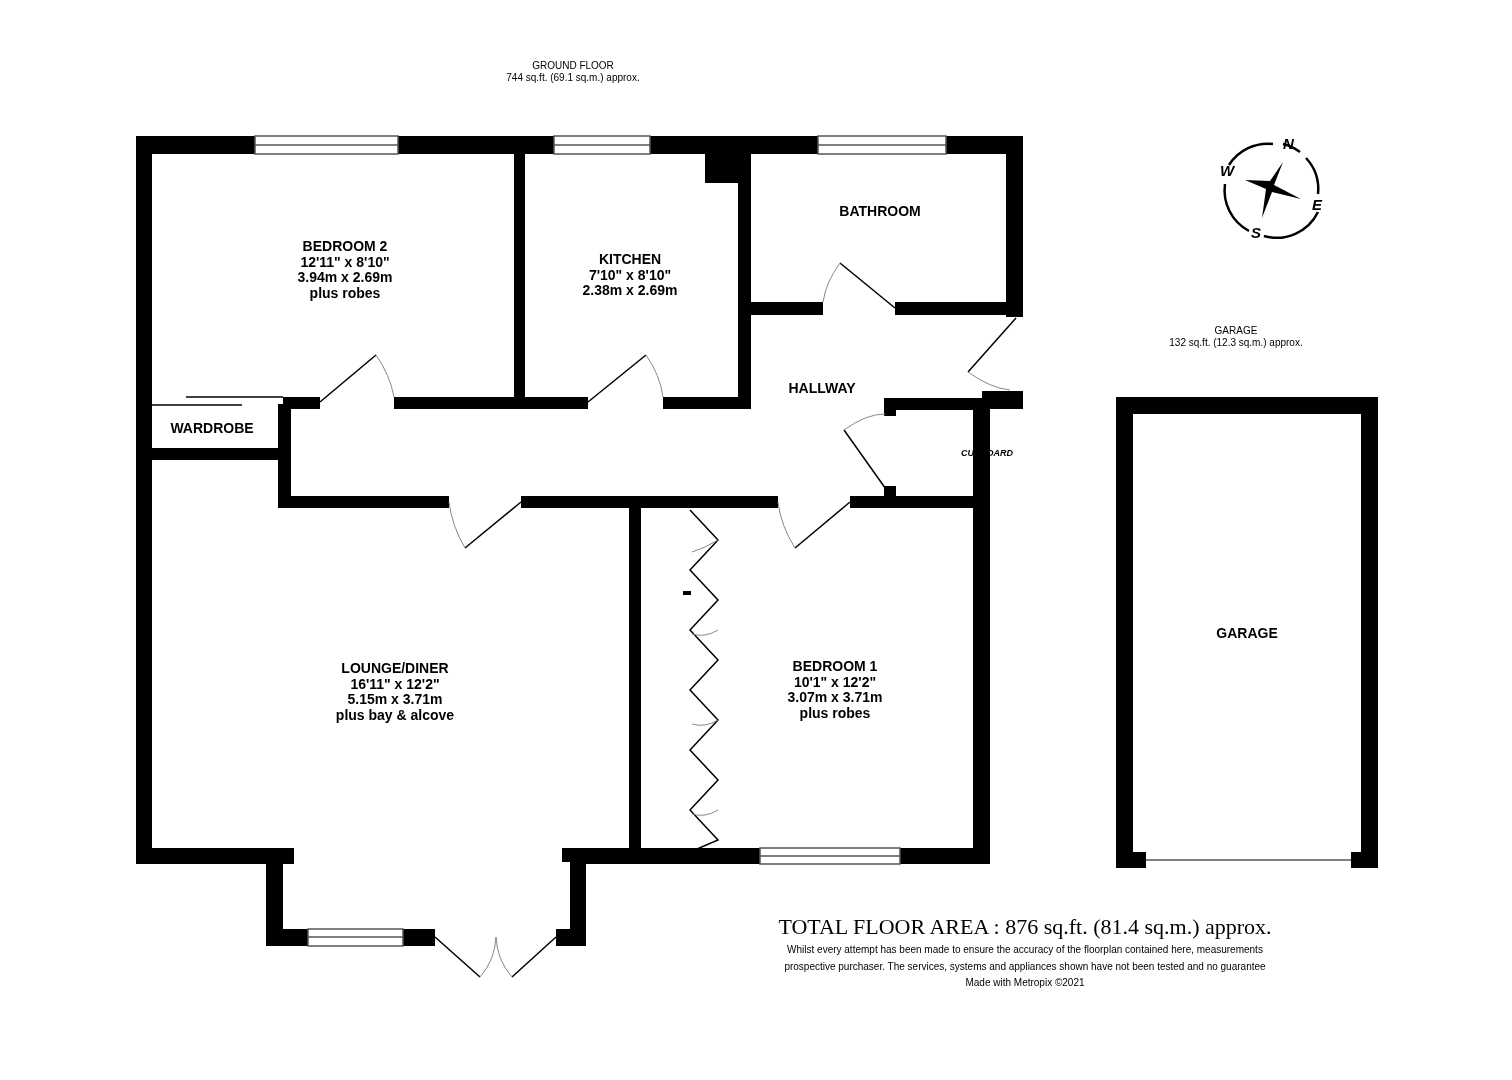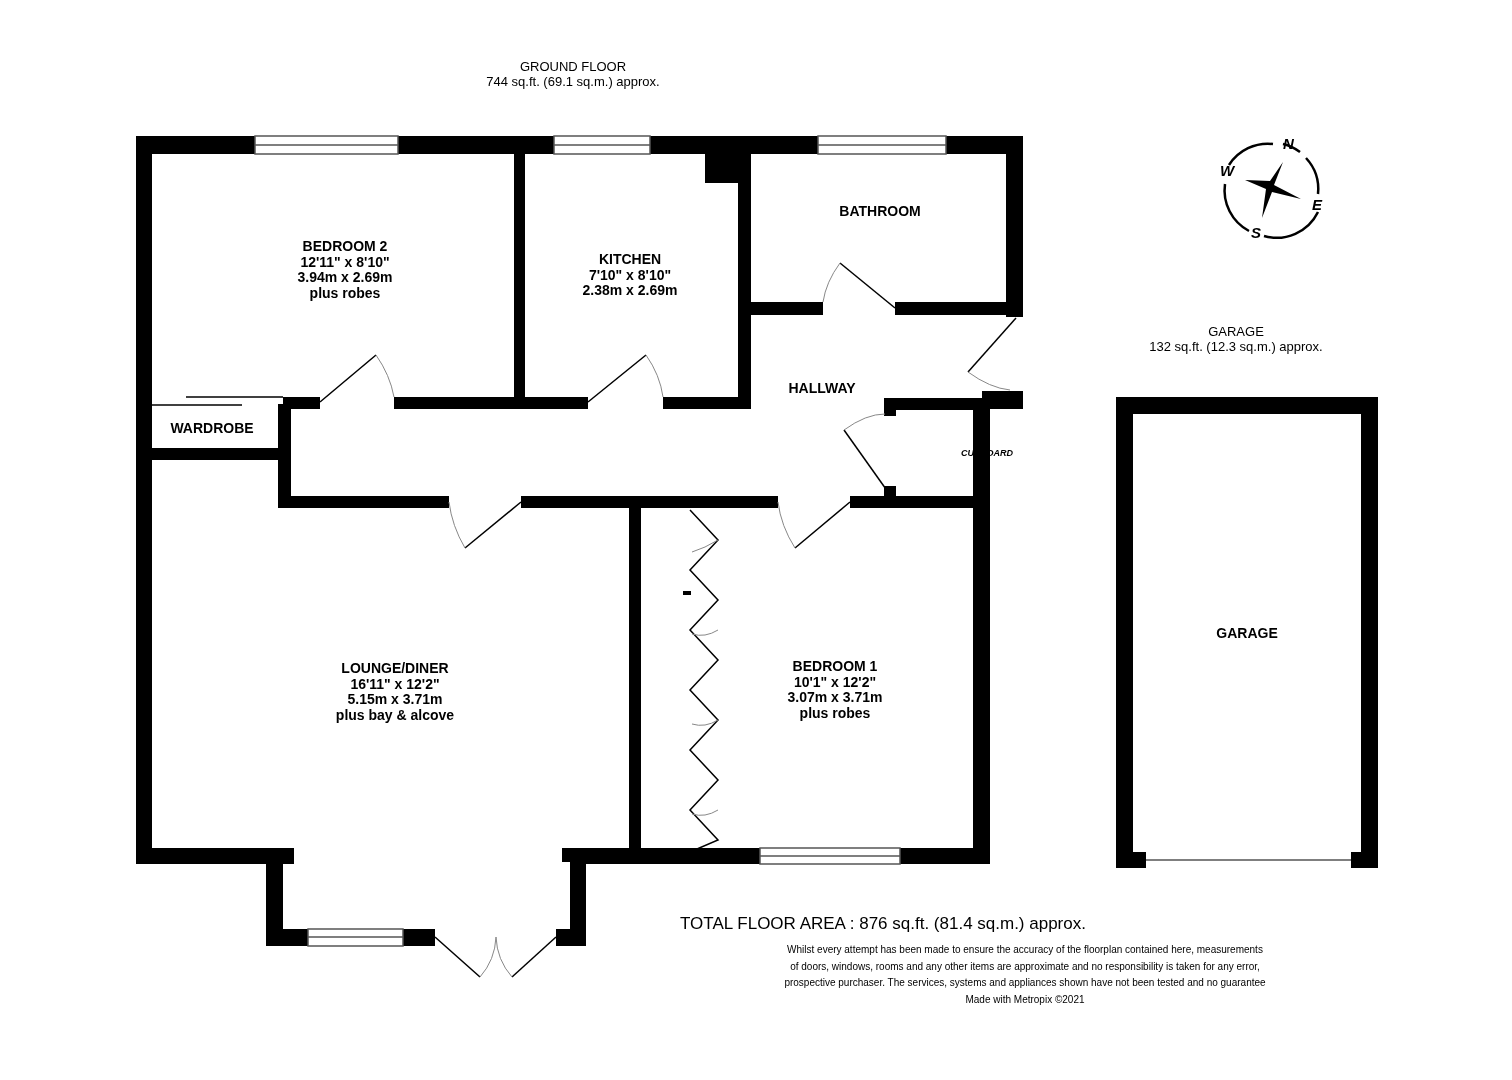--- a/index.html
+++ b/index.html
@@ -1,24 +1,24 @@
 <!DOCTYPE html>
 <html><head>
 <meta charset="utf-8">
 <style>
   html, body { margin: 0; padding: 0; background: #ffffff; }
   body { width: 1512px; height: 1080px; position: relative; overflow: hidden; font-family: "Liberation Sans", sans-serif; color: #000; }
   svg.plan { position: absolute; left: 0; top: 0; }
   .lbl { position: absolute; text-align: center; font-family: "Liberation Sans", sans-serif; line-height: 1.12; }
   .room { font-weight: bold; font-size: 14px; }
   .room .line { display: block; white-space: nowrap; }
-  .floor-caption { font-size: 13px; line-height: 1.15; }
+  .floor-caption { font-size: 10px; line-height: 1.15; }
   .floor-caption .line { display: block; white-space: nowrap; }
   .small { font-size: 9px; font-weight: bold; }
-  .total { position: absolute; left: 680px; top: 914px; width: 690px; text-align: left; font-size: 17px; }
+  .total { position: absolute; left: 680px; top: 914px; width: 690px; text-align: center; font-size: 22px; font-family: Liberation Serif, serif; }
   .disclaimer { position: absolute; left: 676px; top: 942px; width: 698px; text-align: center; font-size: 10px; line-height: 16.5px; }
   .disclaimer .line { display: block; white-space: nowrap; }
 </style>
 </head>
 <body>
 
 <svg class="plan" width="1512" height="1080" viewBox="0 0 1512 1080" xmlns="http://www.w3.org/2000/svg">
   <g fill="#000">
 
     <rect x="136" y="136" width="887" height="18"></rect>
@@ -203,16 +203,15 @@
   <span class="line">3.07m  x 3.71m</span>
   <span class="line">plus robes</span>
 </div>
 <div class="lbl room" style="left:1187px;top:626px;width:120px;">
   <span class="line">GARAGE</span>
 </div>
 
 <div class="total">TOTAL FLOOR AREA : 876 sq.ft. (81.4 sq.m.) approx.</div>
 <div class="disclaimer">
   <span class="line">Whilst every attempt has been made to ensure the accuracy of the floorplan contained here, measurements</span>
-  <span class="line">of doors, windows, rooms and any other items are approximate and no responsibility is taken for any error,</span>
   <span class="line">prospective purchaser. The services, systems and appliances shown have not been tested and no guarantee</span>
   <span class="line">Made with Metropix ©2021</span>
 </div>
 
 </body></html>

